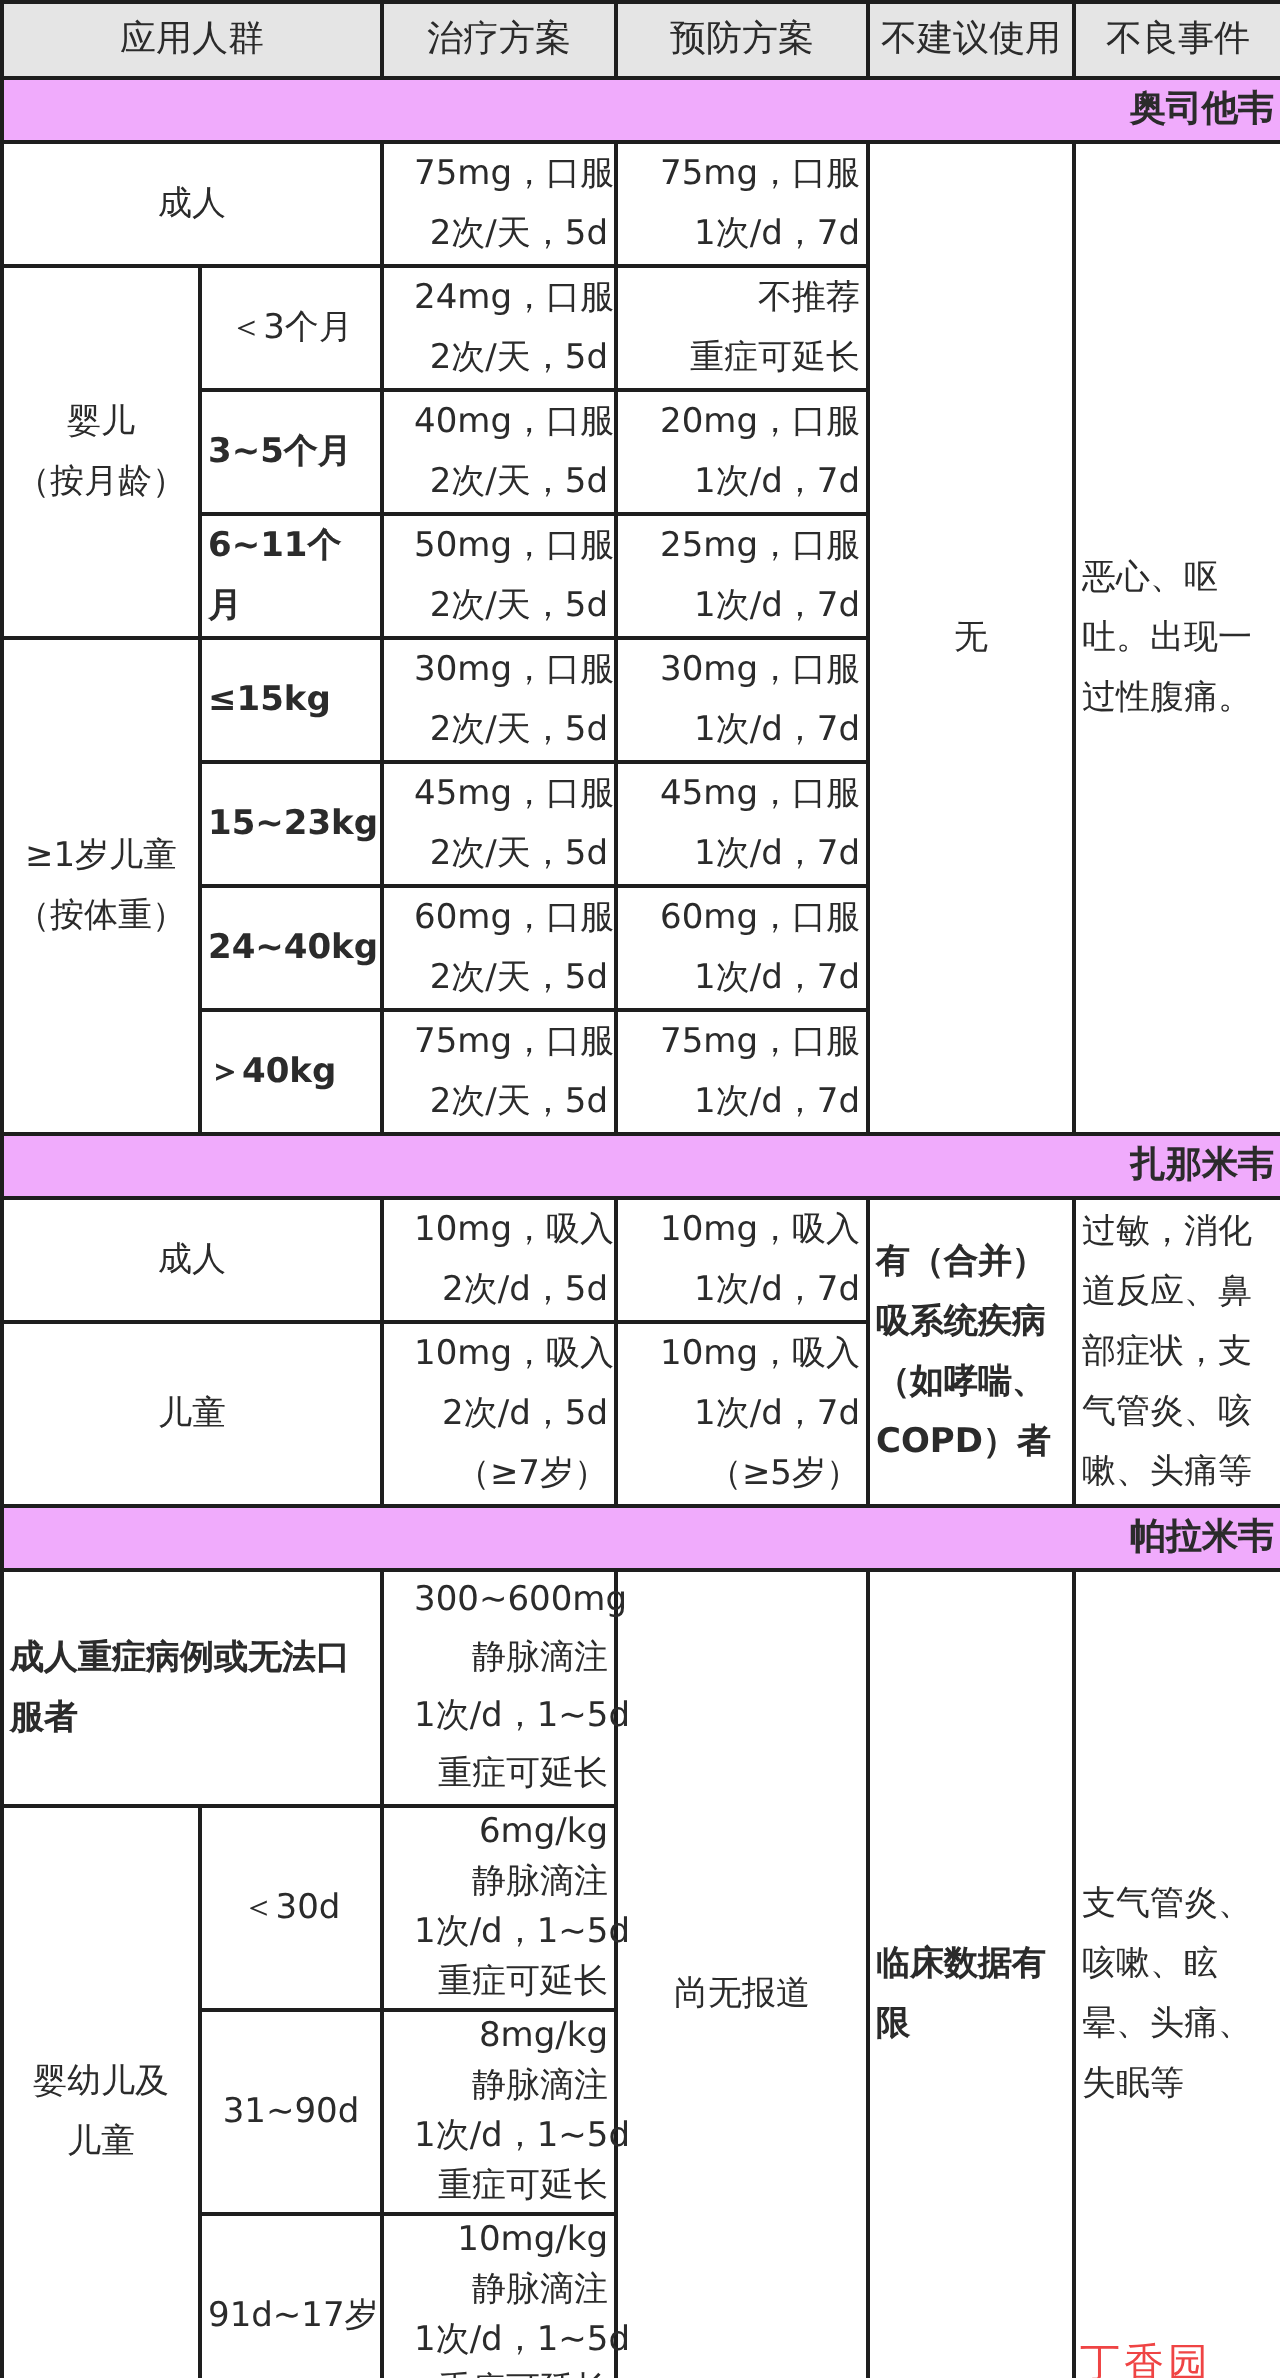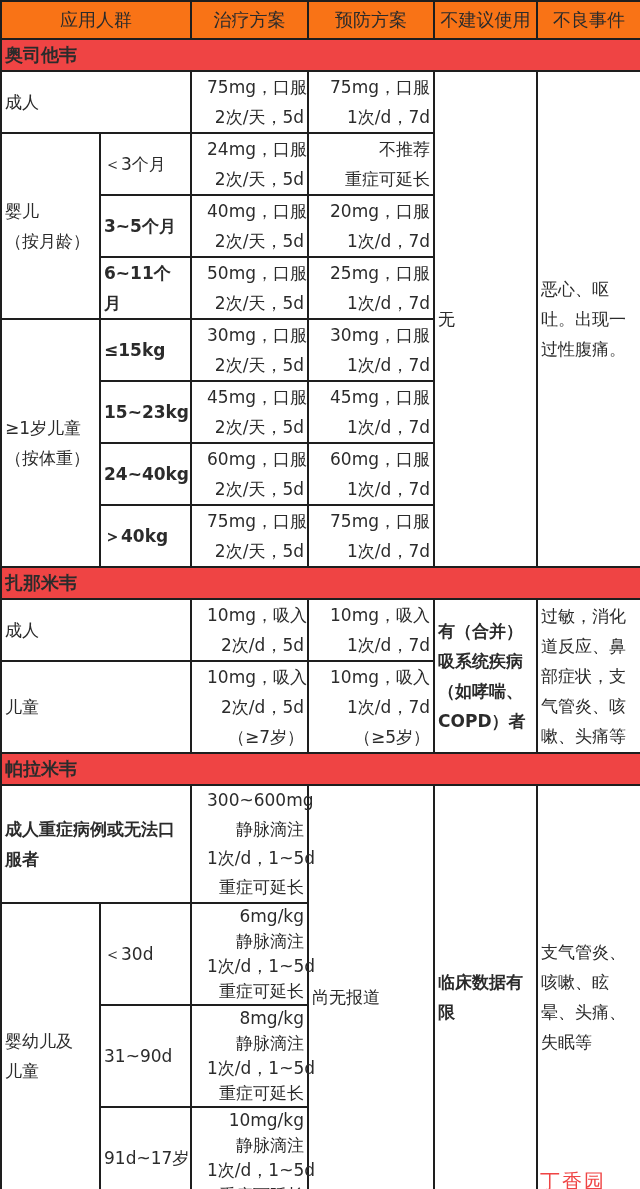--- a/index.html
+++ b/index.html
@@ -1,21 +1,21 @@
 <!DOCTYPE html>
 <html><head>
 <meta charset="utf-8">
 <style>
   html, body { margin:0; padding:0; background:#ffffff; }
   body { width:640px; height:1189px; overflow:hidden; font-family:"DejaVu Sans","Liberation Sans",sans-serif; color:#2b2b2b; }
   table { border-collapse:collapse; table-layout:fixed; width:640px; }
   td, th { border:2px solid #1e1e1e; font-size:17px; line-height:30px; padding:0 3px; vertical-align:middle; }
-  th { background:#f97316; font-weight:normal; font-size:18px; height:36px; text-align:center; white-space:nowrap; }
-  .section { text-align:left; font-weight:bold; font-size:18px; height:28px; background:#ef4444; }
-  .c { text-align:left; }
+  th { background:#e5e5e5; font-weight:normal; font-size:18px; height:36px; text-align:center; white-space:nowrap; }
+  .section { text-align:right; font-weight:bold; font-size:18px; height:28px; background:#f0abfc; }
+  .c { text-align:center; }
   .l { text-align:left;font-weight:bold; }
   .dose { text-align:right; white-space:nowrap; padding-left:15px;border-radius:11px; }
   .dose span { display:block; }
   .ae { text-align:left; padding:0 3px;margin-left:11px; }
   .r60 { height:56px; }
   .watermark { position:absolute; left:540px; top:1168px; font-size:20px; color:#ef4444; letter-spacing:2px; }
   .watermark small { display:block; font-size:7px; letter-spacing:1px; }
   .wrap { position:relative; }
 </style>
 </head>

